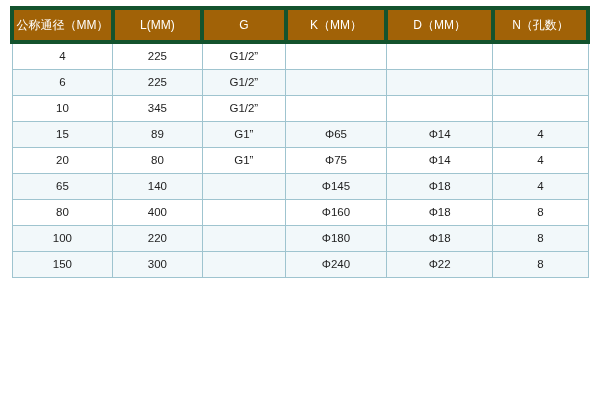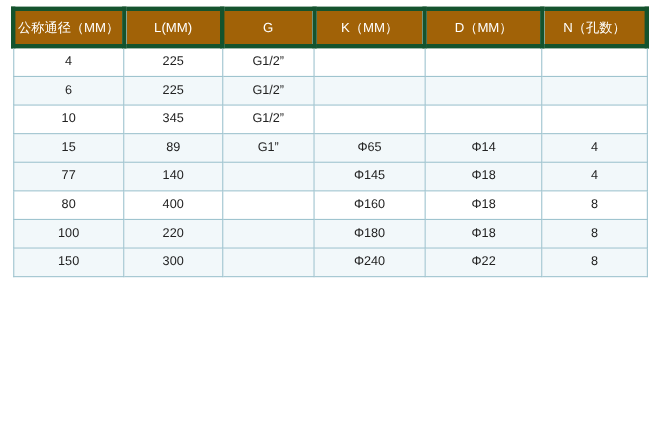--- a/index.html
+++ b/index.html
@@ -102,22 +102,30 @@
         <td></td>
       </tr>
       <tr class="even">
         <td>15</td>
         <td>89</td>
         <td>G1”</td>
         <td>Φ65</td>
         <td>Φ14</td>
         <td>4</td>
       </tr>
+      <tr class="odd">
+        <td>20</td>
+        <td>80</td>
+        <td>G1”</td>
+        <td>Φ75</td>
+        <td>Φ14</td>
+        <td>4</td>
+      </tr>
       <tr class="even">
-        <td>77</td>
+        <td>65</td>
         <td>140</td>
         <td></td>
         <td>Φ145</td>
         <td>Φ18</td>
         <td>4</td>
       </tr>
       <tr class="odd">
         <td>80</td>
         <td>400</td>
         <td></td>

